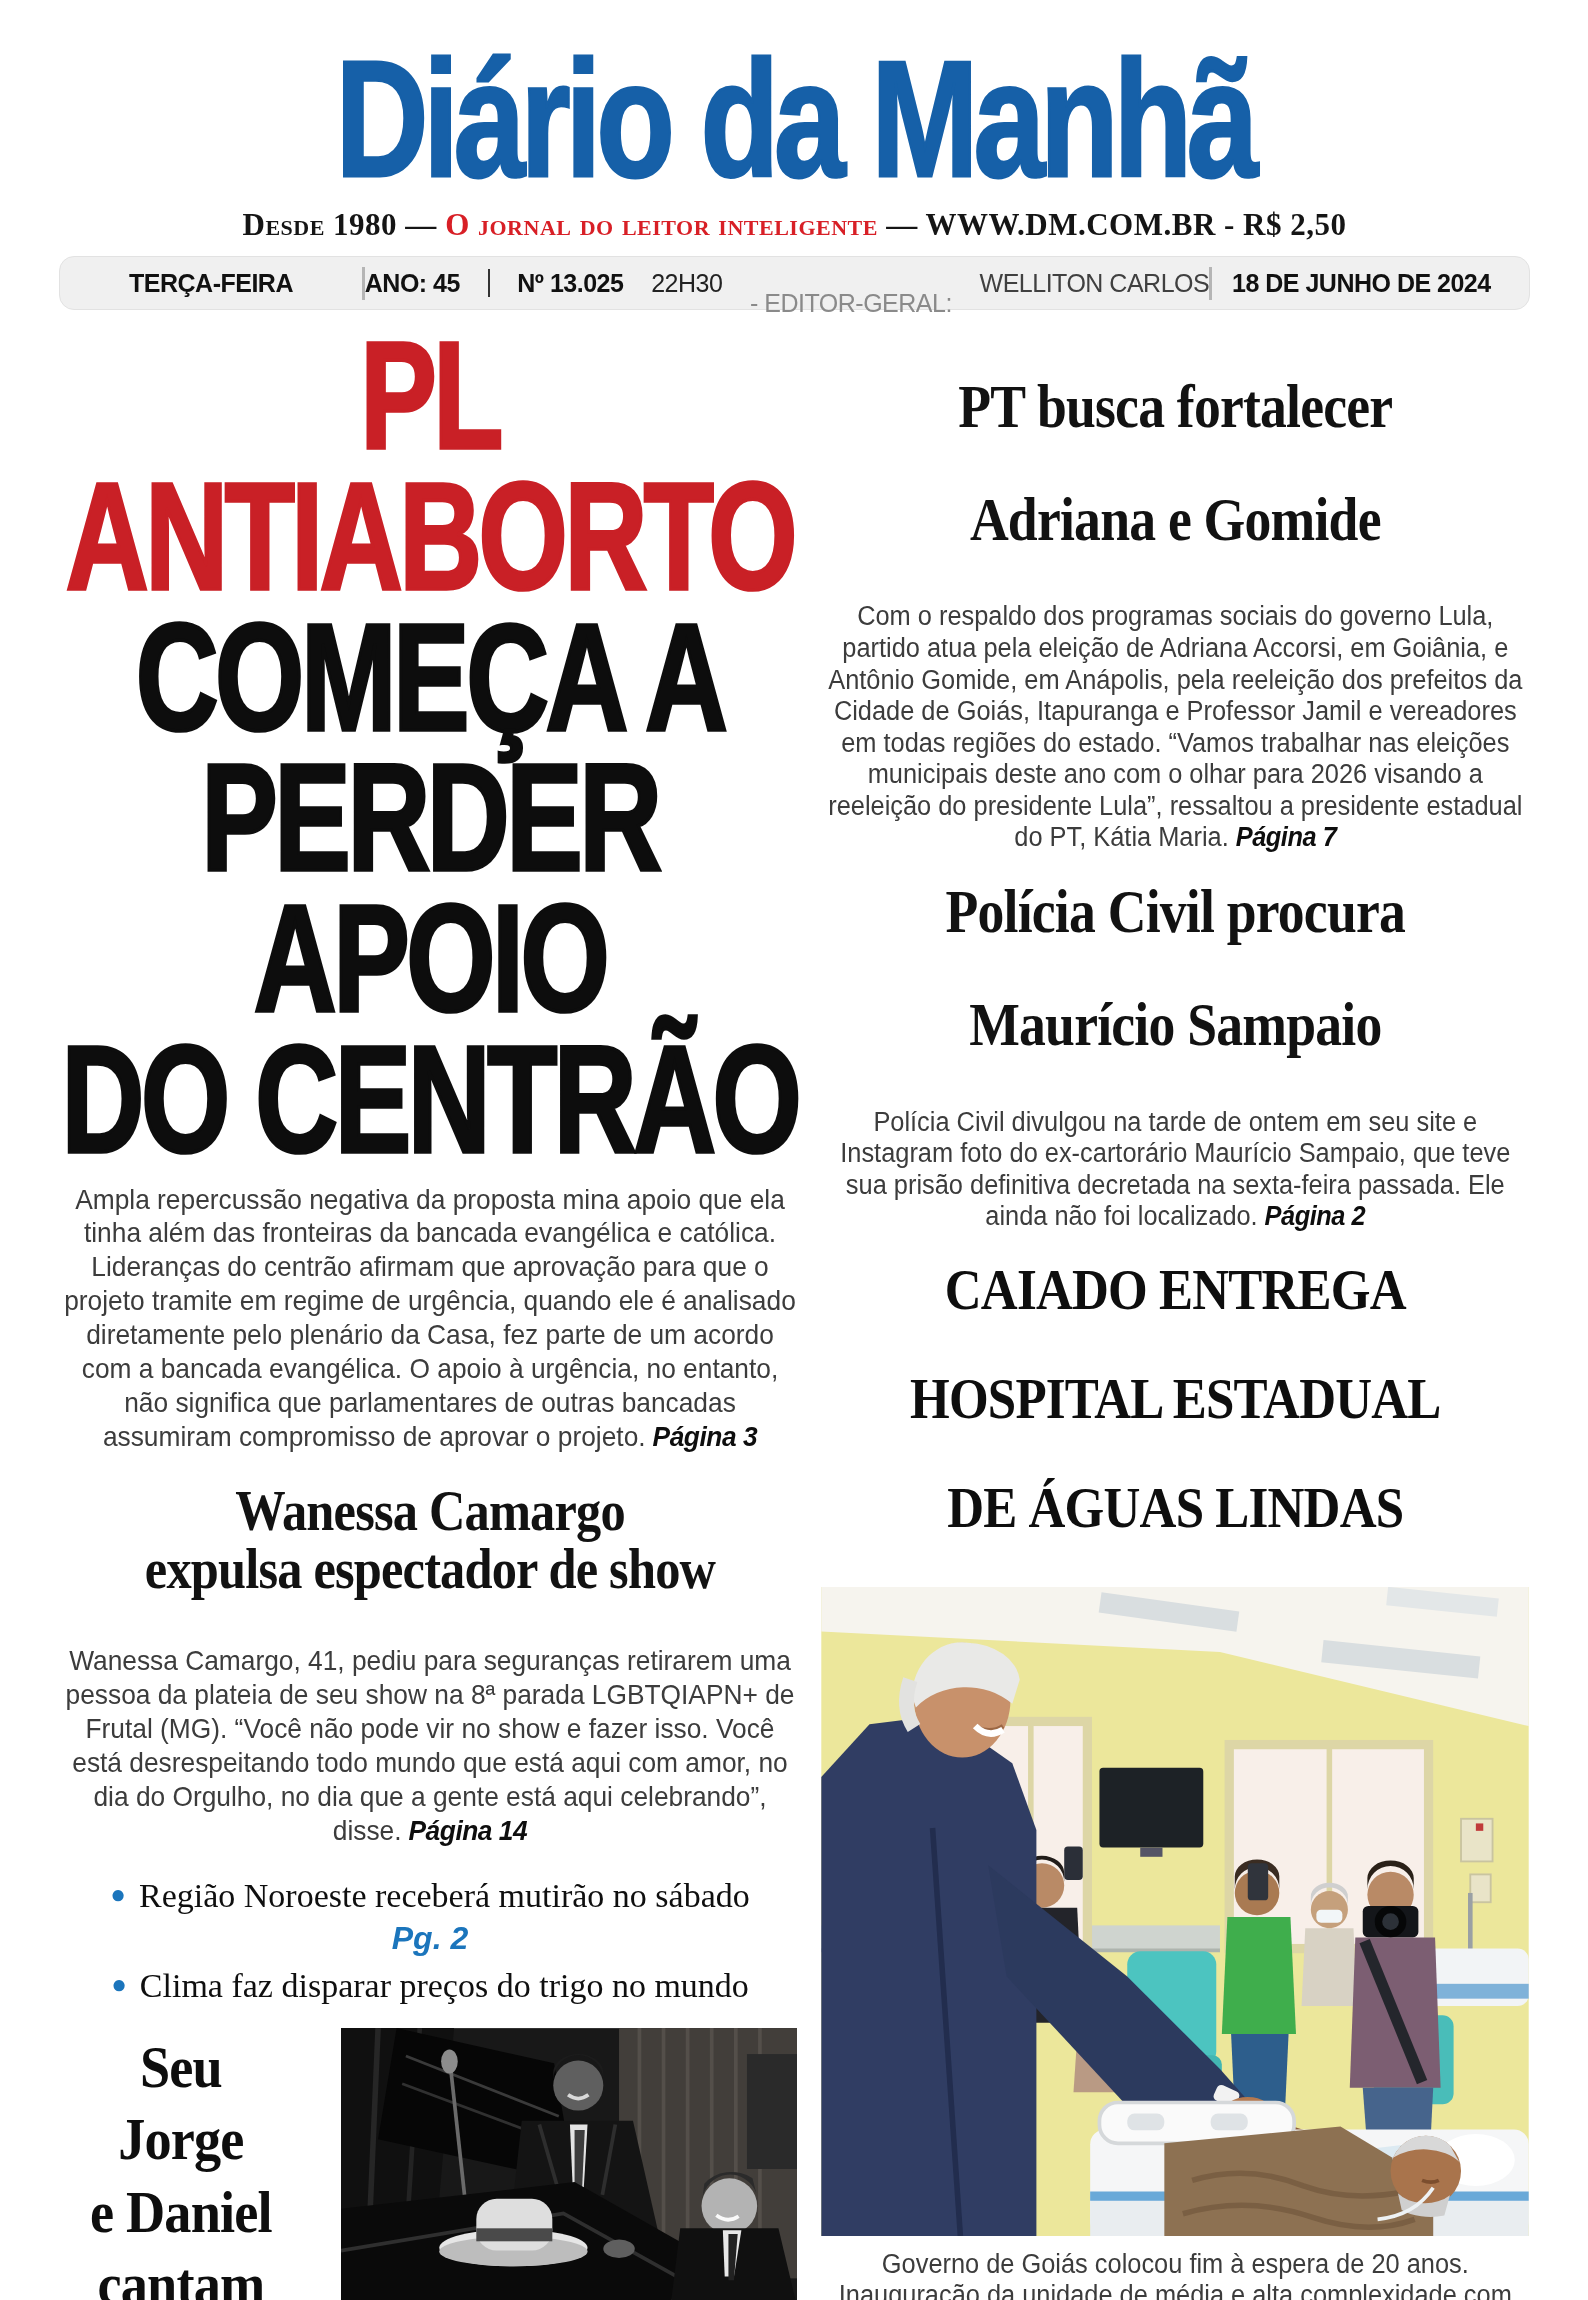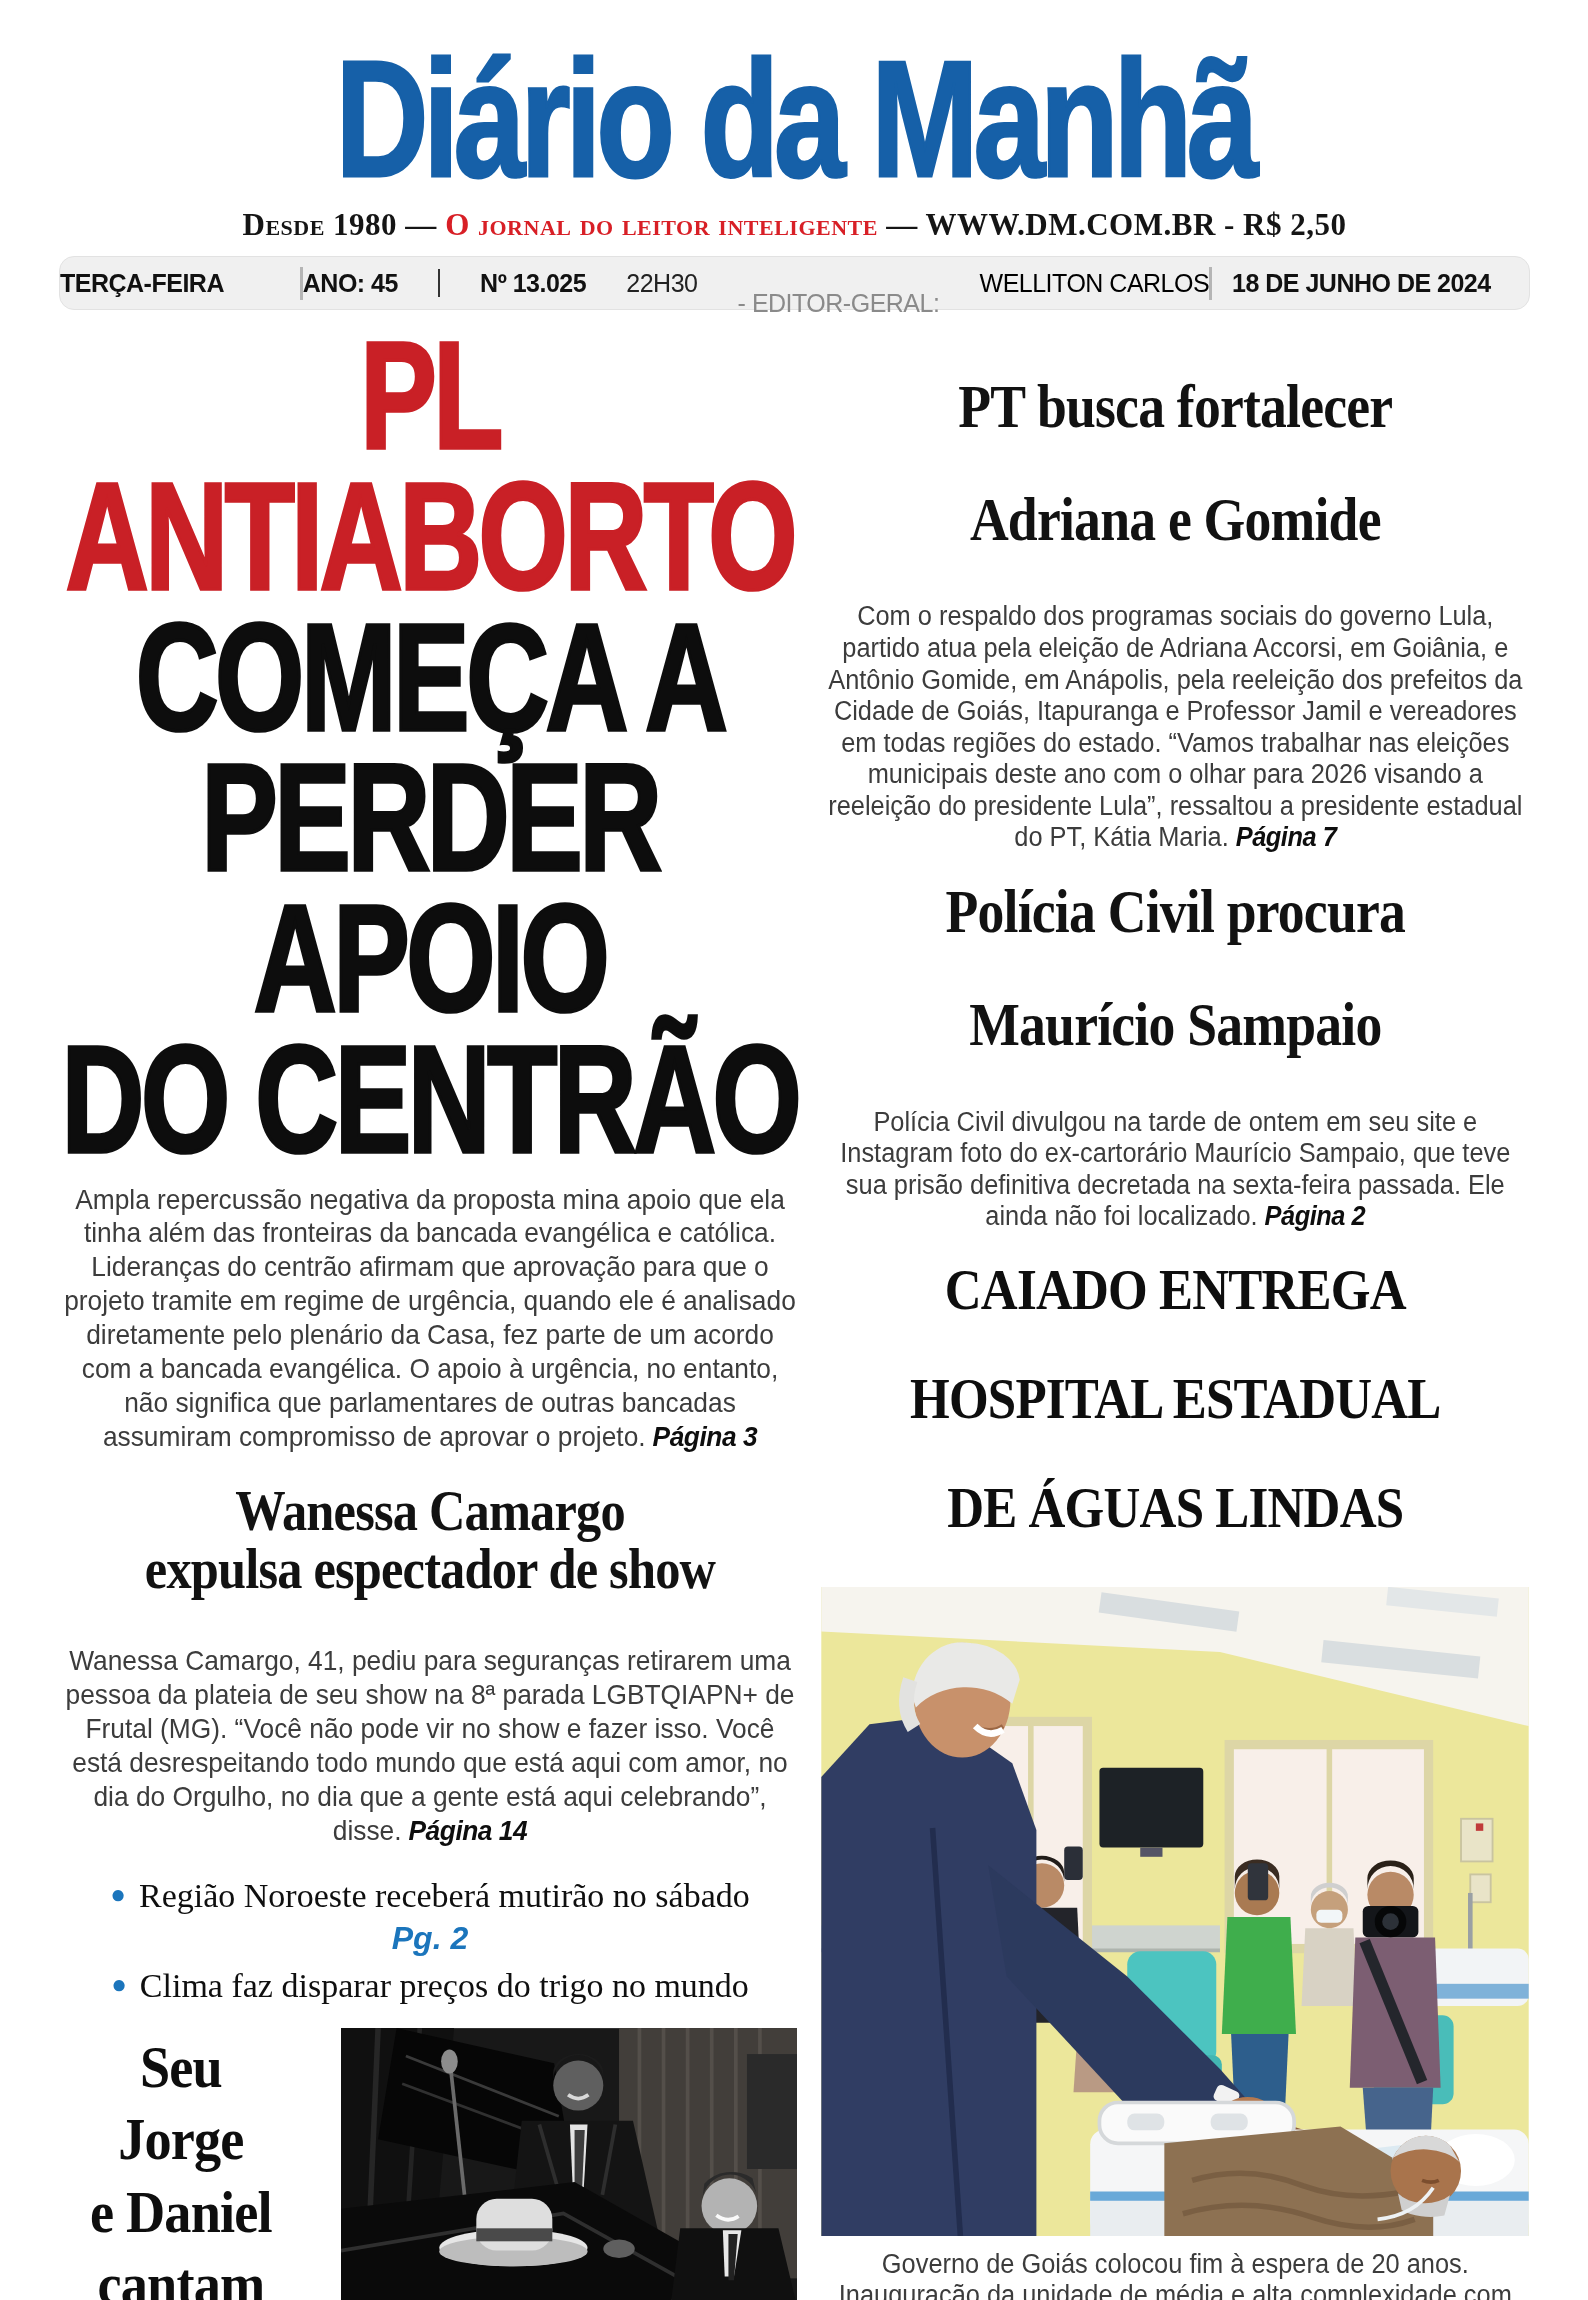--- a/index.html
+++ b/index.html
@@ -14,28 +14,28 @@
   .logo{margin:41px 0 0 0;text-align:center;color:#1660a8;font-size:165px;line-height:.95;
         font-weight:900;letter-spacing:-6.5px;--s:.78;-webkit-text-stroke:2.8px #1660a8;}
   .tagline{margin-top:9.3px;text-align:center;font-family:"Liberation Serif",serif;font-weight:700;
            font-variant:small-caps;font-size:31px;color:#151515;letter-spacing:0.5px;}
   .tagline .red{color:#d81f26;}
   .tagline .site{font-weight:700;}
 
   
   .datebar{margin-top:13px;height:52px;background:#f0f0f0;border:0.9px solid #e2e2e2;border-radius:15px;
            display:flex;align-items:center;font-size:25px;font-weight:700;color:#111;letter-spacing:-0.5px;}
-  .db-left{width:240px;}
+  .db-left{width:302px;text-align:center;}
   .db-center{flex:1;text-align:center;display:flex;justify-content:space-between;align-items:center;gap:11px;}
   .db-right{width:297px;text-align:left;margin-left:20px;}
   .db-div{width:2.8px;height:33px;background:#b5b5b5;}
   .pipe{width:1.9px;height:28px;background:#333;display:inline-block;}
   .db-time{font-weight:400;color:#222;}
   .db-ed{font-weight:400;color:#8a8a8a;margin-top:41px;}
-  .db-en{font-weight:400;color:#000000;}
+  .db-en{font-weight:400;color:#404040;}
 
   
   .cols{display:flex;gap:20.4px;margin-top:15px;}
   .col-left{width:742px;}
   .col-right{flex:1;}
 
   .kicker{--s:.75;text-align:center;font-weight:900;color:#c92026;font-size:153px;line-height:.92;
           letter-spacing:-4.6px;-webkit-text-stroke:3.7px #c92026;}
   .mainhead{--s:.75;text-align:center;font-weight:900;color:#0d0d0d;font-size:153px;line-height:.92;
             letter-spacing:-4.6px;-webkit-text-stroke:3.7px #0d0d0d;}

